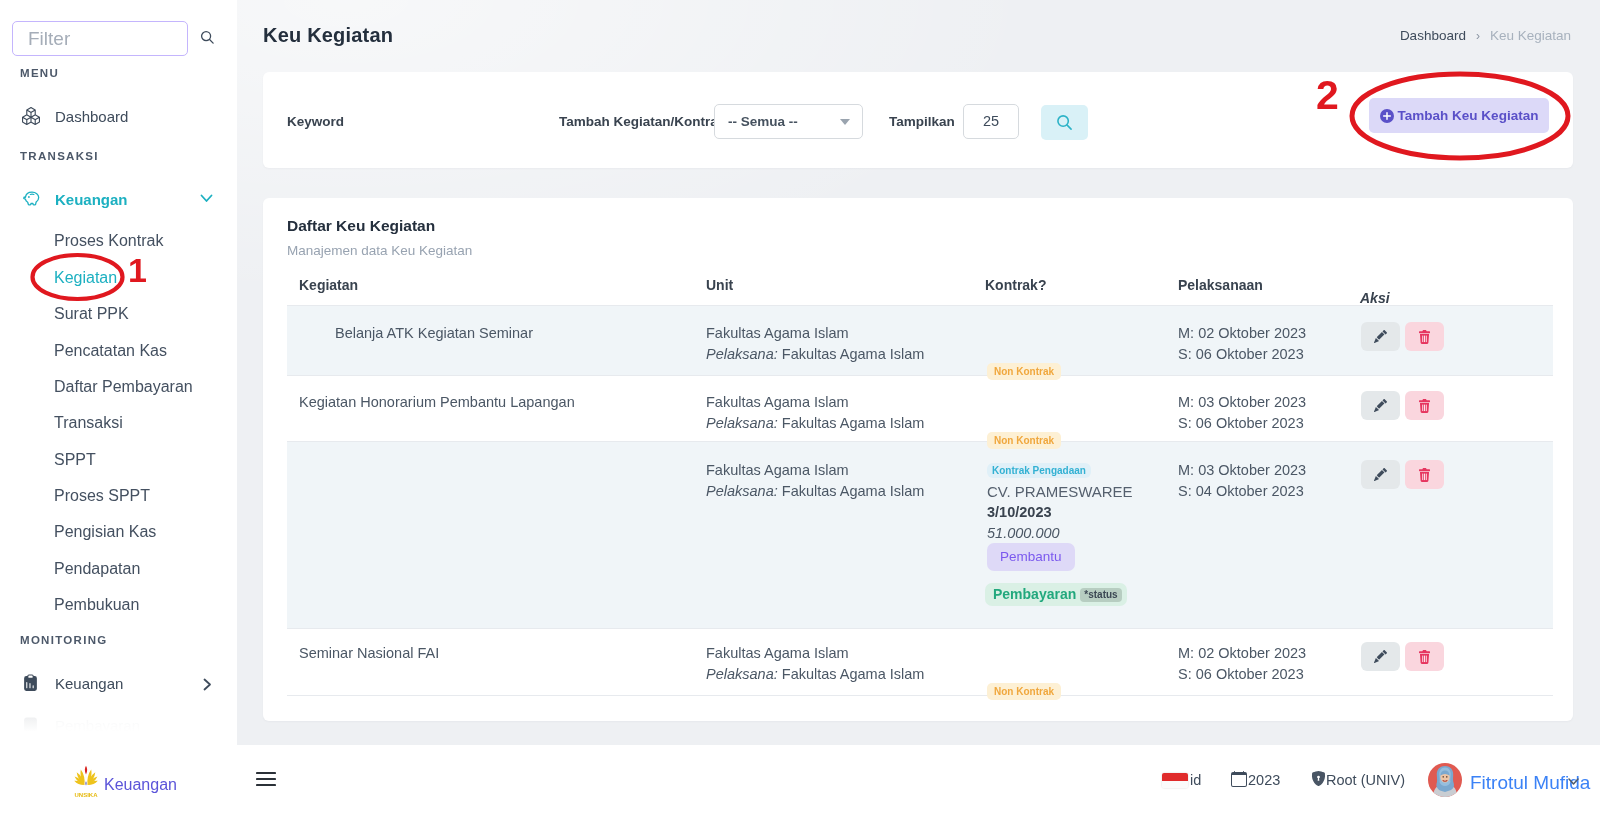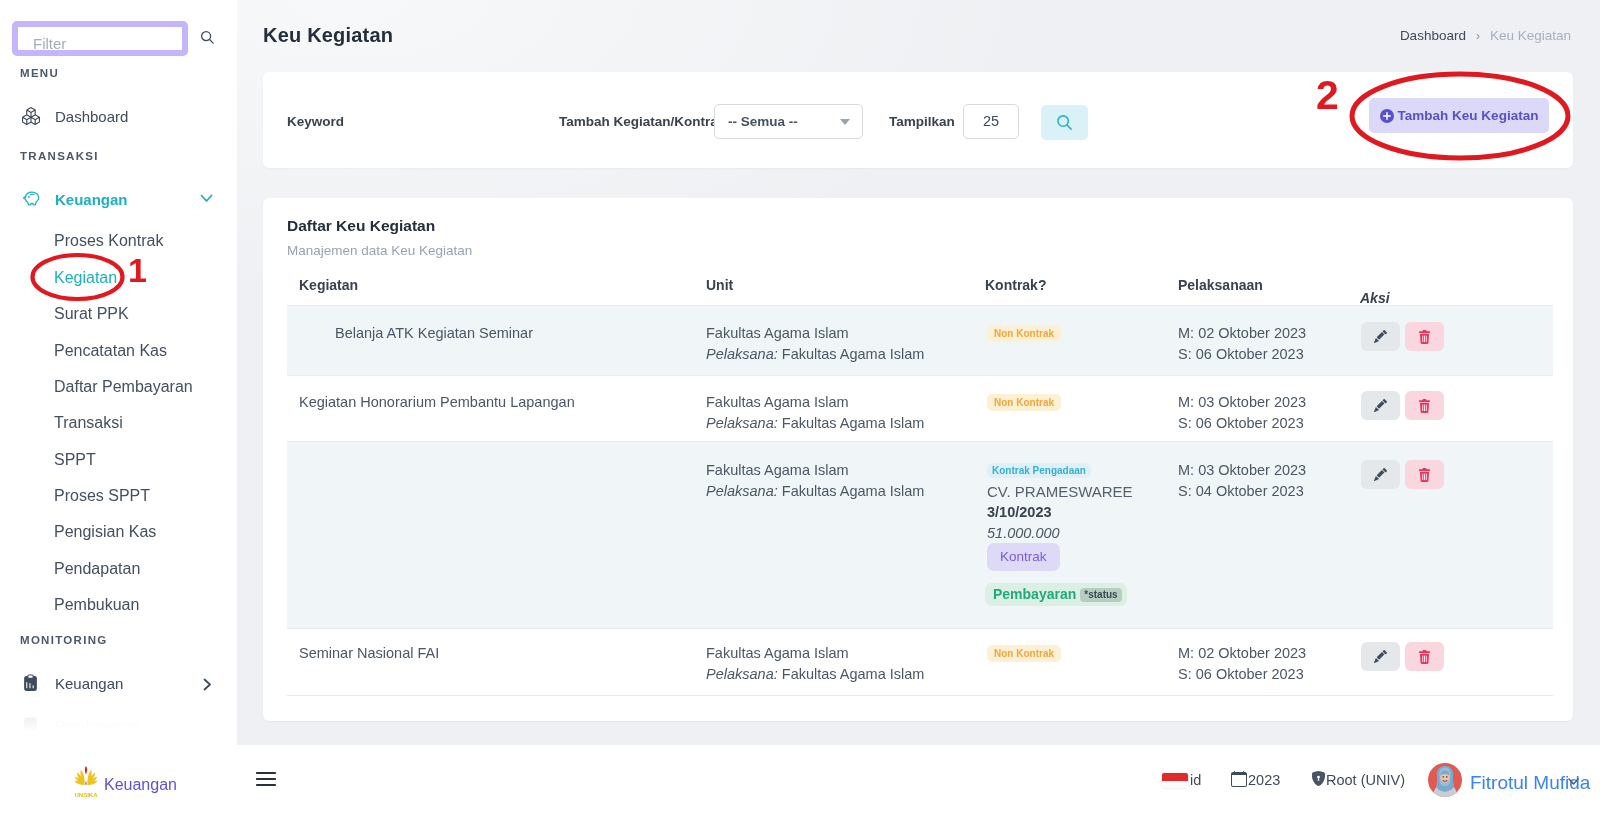--- a/index.html
+++ b/index.html
@@ -2,21 +2,21 @@
 <html><head>
 <meta charset="utf-8">
 <style>
 * { margin:0; padding:0; box-sizing:border-box; }
 html,body { width:1600px; height:814px; overflow:hidden; }
 body { -webkit-font-smoothing:antialiased; font-family:"Liberation Sans", sans-serif; background:#eef0f3; position:relative; }
 .abs { position:absolute; }
 
 
 #sidebar { position:absolute; left:0; top:0; width:237px; height:745px; background:#ffffff; }
-#filterbox { position:absolute; left:12px; top:21px; width:176px; height:35px; border:6px solid #c4b5fd; border-radius:5px; color:#a5adb8; font-size:15px; line-height:33px; padding-left:15px; }
+#filterbox { position:absolute; left:12px; top:21px; width:176px; height:35px; border:1px solid #c4b5fd; border-radius:5px; color:#a5adb8; font-size:19px; line-height:33px; padding-left:15px; }
 #filter-mag { position:absolute; left:200px; top:30px; }
 .navlabel { position:absolute; left:20px; font-size:11.5px; font-weight:bold; letter-spacing:1.3px; color:#4c5869; }
 .navitem { position:absolute; left:22px; font-size:15px; color:#3e4b5b; display:flex; align-items:center; gap:15px; }
 .navitem .ic { width:18px; height:18px; display:inline-block; }
 .subitem { position:absolute; left:54px; font-size:16px; color:#445060; }
 .teal { color:#1cb0c1; }
 
 
 #content { position:absolute; left:237px; top:0; width:1363px; height:745px; background:radial-gradient(ellipse 700px 300px at 8% 0%, rgba(255,255,255,.55), rgba(255,255,255,0)); }
 h1.pgtitle { position:absolute; left:26px; top:24px; font-size:20px; font-weight:bold; color:#242f3d; letter-spacing:0.2px; }
@@ -30,21 +30,21 @@
 
 .flabel { position:absolute; top:42px; font-size:13.5px; font-weight:bold; color:#39434f; }
 .finput { position:absolute; top:32px; height:35px; border:1px solid #d6dade; border-radius:5px; background:#fff; font-size:13.5px; color:#3e4b5b; }
 
 
 .th { position:absolute; font-size:14px; font-weight:bold; color:#39434f; }
 .td { position:absolute; font-size:14.5px; color:#4b5765; line-height:21px; }
 .rowbg { position:absolute; left:24px; width:1266px; background:#f0f5f8; }
 .rline { position:absolute; left:24px; width:1266px; height:1px; background:#e7eaee; }
 
-.badge-y { position:absolute; width:max-content; background:#fdf0d4; color:#f0a73d; font-size:10px; font-weight:bold; line-height:10px; padding:4px 7px 3px; border-radius:5px; }
+.badge-y { position:absolute; width:max-content; background:#fdf0d4; color:#f0a73d; font-size:10px; font-weight:bold; line-height:10px; padding:4px 7px 3px; border-radius:5px;margin-top:38px; }
 .badge-c { position:absolute; width:max-content; background:#e0f0f8; color:#33b1d3; font-size:10px; font-weight:bold; line-height:10px; padding:3px 5px 2px; border-radius:6px; }
 .chip-k { position:absolute; width:max-content; background:#ded9f7; color:#7b59ee; font-size:13.5px; line-height:16px; padding:6px 13px 6px; border-radius:7px; }
 .pill-g { position:absolute; width:max-content; background:#daf0e5; border-radius:7px; line-height:15px; padding:3px 5px 3px 8px; }
 .pill-g .pg1 { color:#22a87d; font-size:14px; font-weight:bold; }
 .pill-g .pg2 { display:inline-block; background:#b7cdc1; color:#3c4854; font-size:10px; font-weight:bold; line-height:10px; border-radius:4px; padding:2px 4px; margin-left:4px; position:relative; top:-1px; }
 
 .btn-edit { position:absolute; width:39px; height:29px; background:#e4e8ea; border-radius:6px; display:flex; align-items:center; justify-content:center; }
 .btn-del { position:absolute; width:39px; height:29px; background:#fad6de; border-radius:6px; display:flex; align-items:center; justify-content:center; }
 
 
@@ -112,21 +112,21 @@
     <div class="td" style="left:36px; top:194px;">Kegiatan Honorarium Pembantu Lapangan</div>
     <div class="td" style="left:443px; top:194px;">Fakultas Agama Islam<br><i>Pelaksana:</i> Fakultas Agama Islam</div>
     <div class="badge-y" style="left:724px; top:196px;">Non Kontrak</div>
     <div class="td" style="left:915px; top:194px;">M: 03 Oktober 2023<br>S: 06 Oktober 2023</div>
 
     <div class="td" style="left:443px; top:262px;">Fakultas Agama Islam<br><i>Pelaksana:</i> Fakultas Agama Islam</div>
     <div class="badge-c" style="left:724px; top:265px;">Kontrak Pengadaan</div>
     <div class="td" style="left:724px; top:283px; font-size:15px; color:#55606e;">CV. PRAMESWAREE</div>
     <div class="td" style="left:724px; top:304px; font-weight:bold; color:#39434f;">3/10/2023</div>
     <div class="td" style="left:724px; top:325px; font-style:italic;">51.000.000</div>
-    <div class="chip-k" style="left:724px; top:345px;">Kontrak</div>
+    <div class="chip-k" style="left:724px; top:345px;">Pembantu</div>
     <div class="pill-g" style="left:722px; top:385px;"><span class="pg1">Pembayaran</span><span class="pg2">*status</span></div>
     <div class="td" style="left:915px; top:262px;">M: 03 Oktober 2023<br>S: 04 Oktober 2023</div>
 
     <div class="td" style="left:36px; top:445px;">Seminar Nasional FAI</div>
     <div class="td" style="left:443px; top:445px;">Fakultas Agama Islam<br><i>Pelaksana:</i> Fakultas Agama Islam</div>
     <div class="badge-y" style="left:724px; top:447px;">Non Kontrak</div>
     <div class="td" style="left:915px; top:445px;">M: 02 Oktober 2023<br>S: 06 Oktober 2023</div>
 
     <div class="btn-edit" style="left:1098px; top:124px;">
         <svg width="13" height="13" viewBox="0 0 16 16" fill="#3f4c5c">

